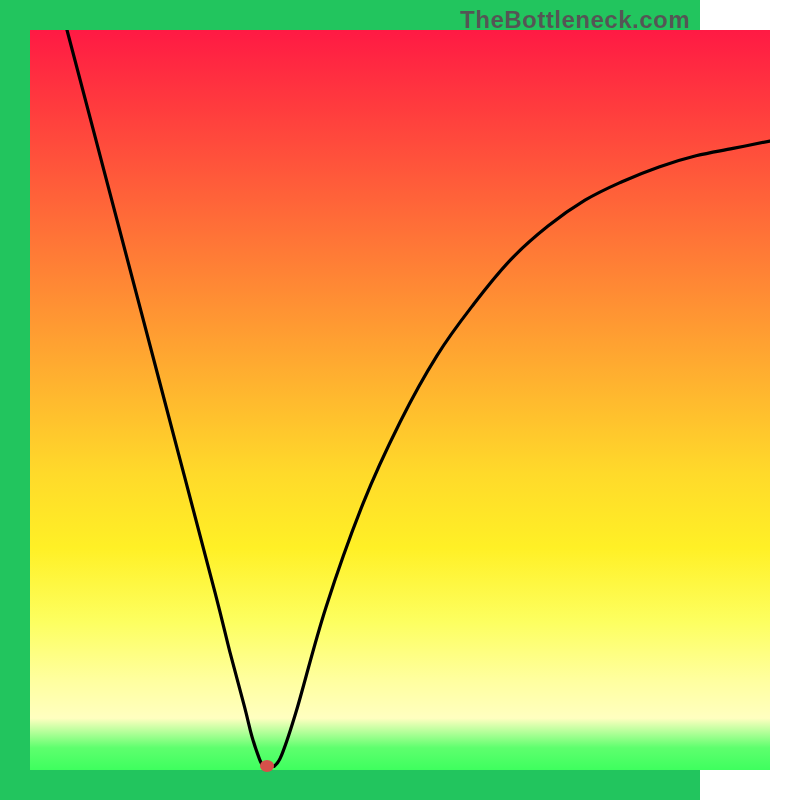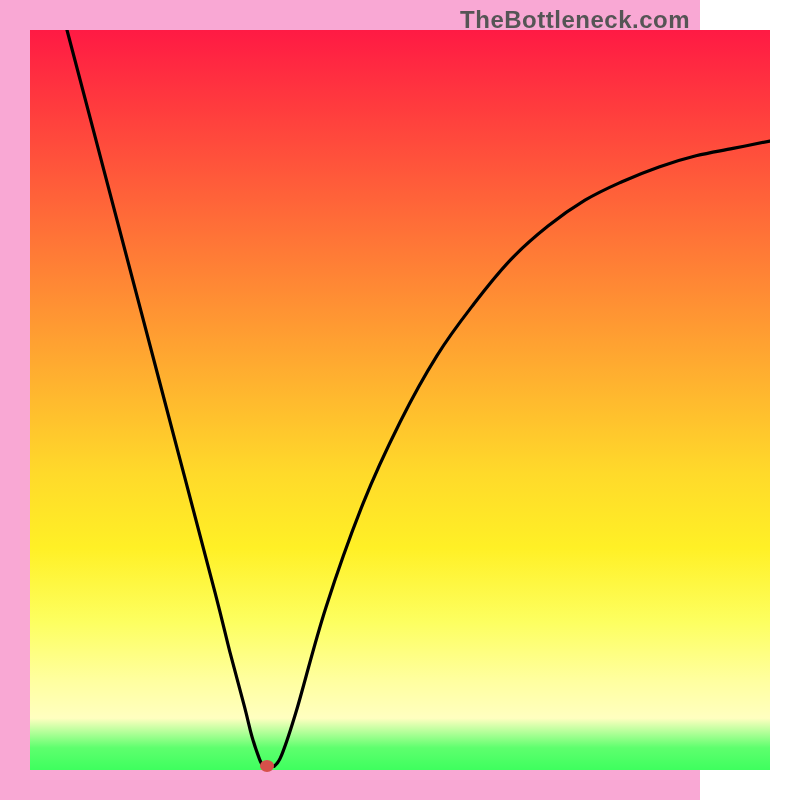--- a/index.html
+++ b/index.html
@@ -1,17 +1,17 @@
 <!DOCTYPE html>
 <html><head>
   <meta charset="utf-8">
   <style>
     * { margin: 0; padding: 0; box-sizing: border-box; }
     html, body { width: 800px; height: 800px; overflow: hidden; }
-    .container { position: relative; width: 700px; height: 800px; background: #f9a8d4; text-align: center; }
+    .container { position: relative; width: 700px; height: 800px; background: #22c55e; text-align: center; }
     .plot-area {
       position: absolute;
       left: 30px;
       top: 30px;
       width: 740px;
       height: 740px;
       background: linear-gradient(to bottom,
         #ff1a44 0%,
         #ff3a3e 10%,
         #ff5a3a 20%,

